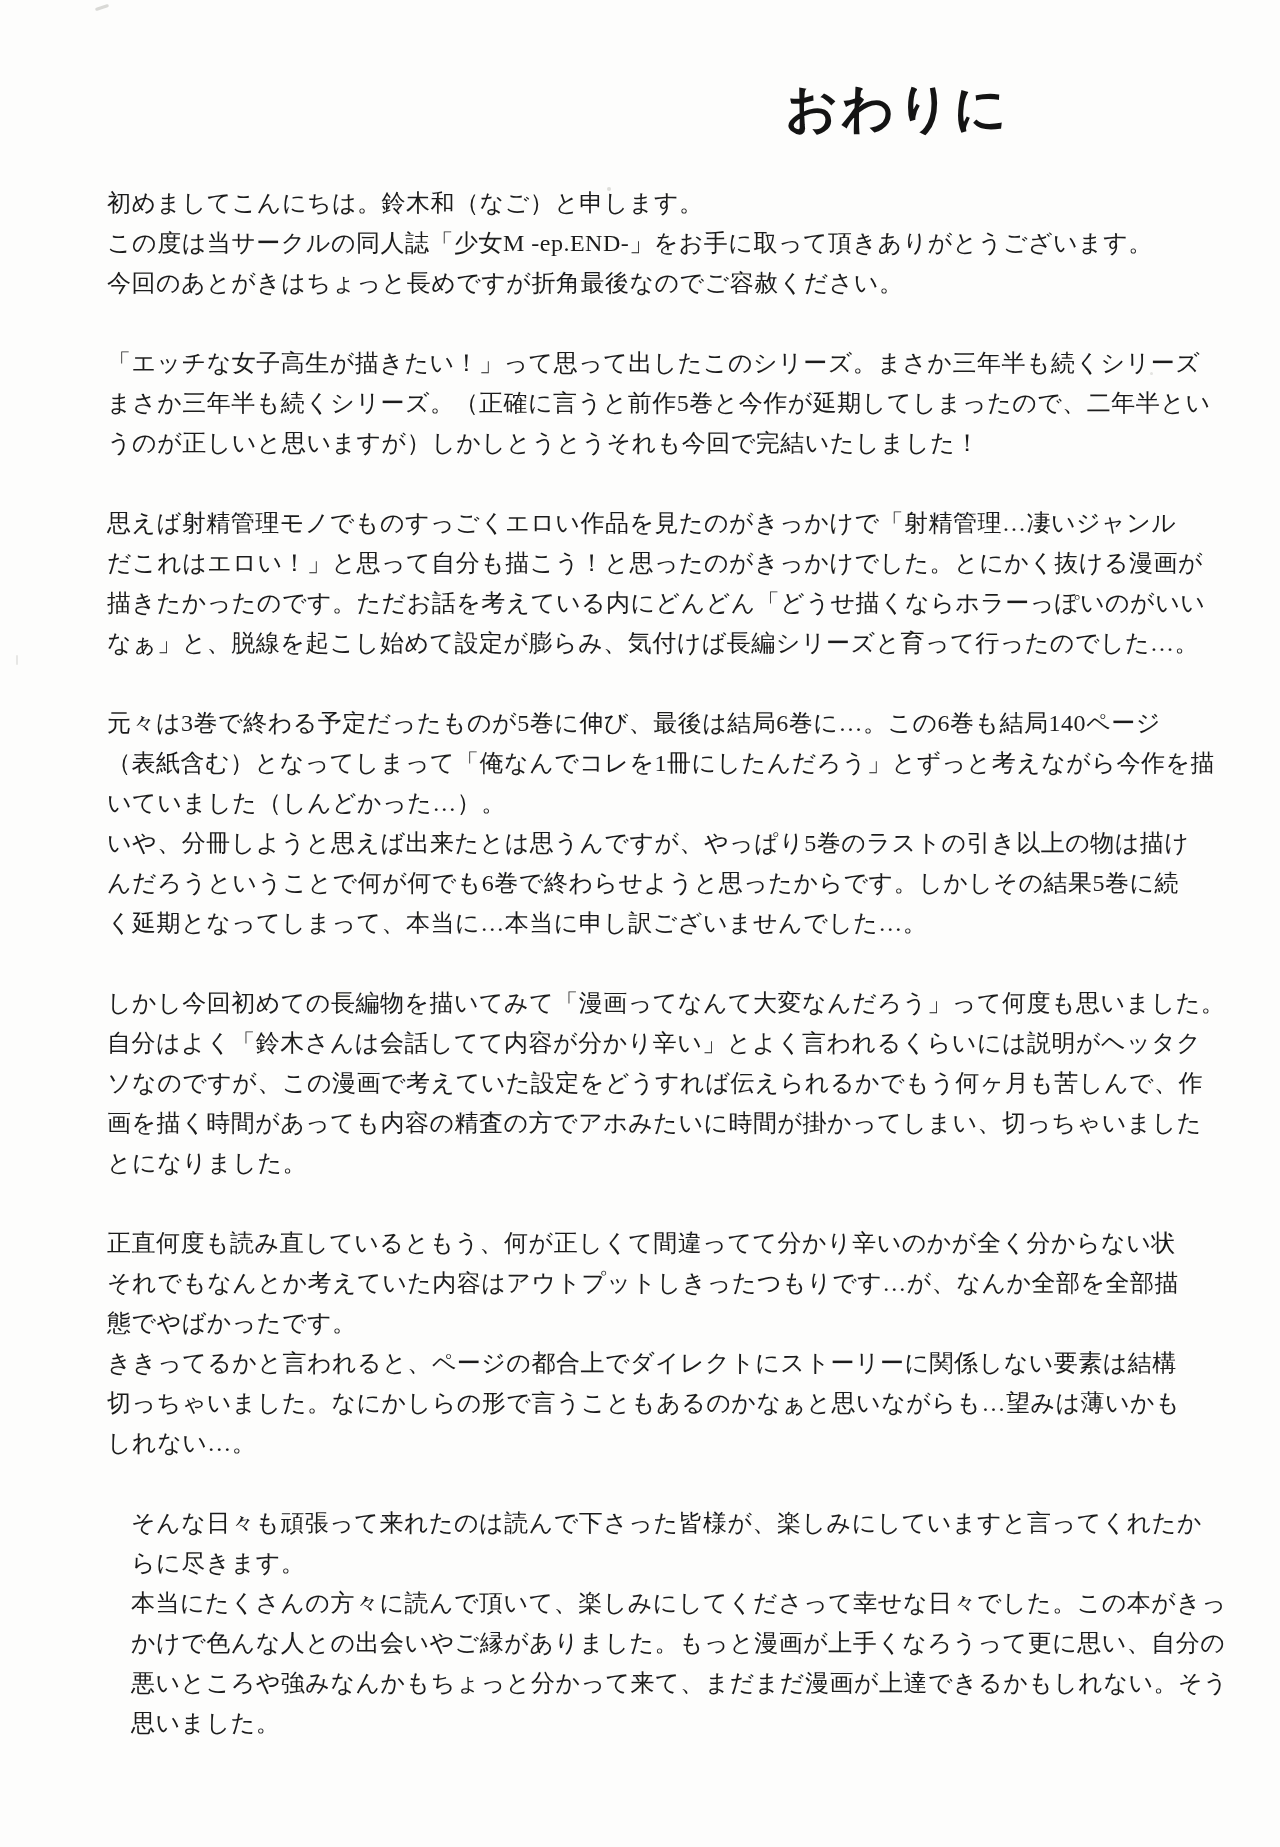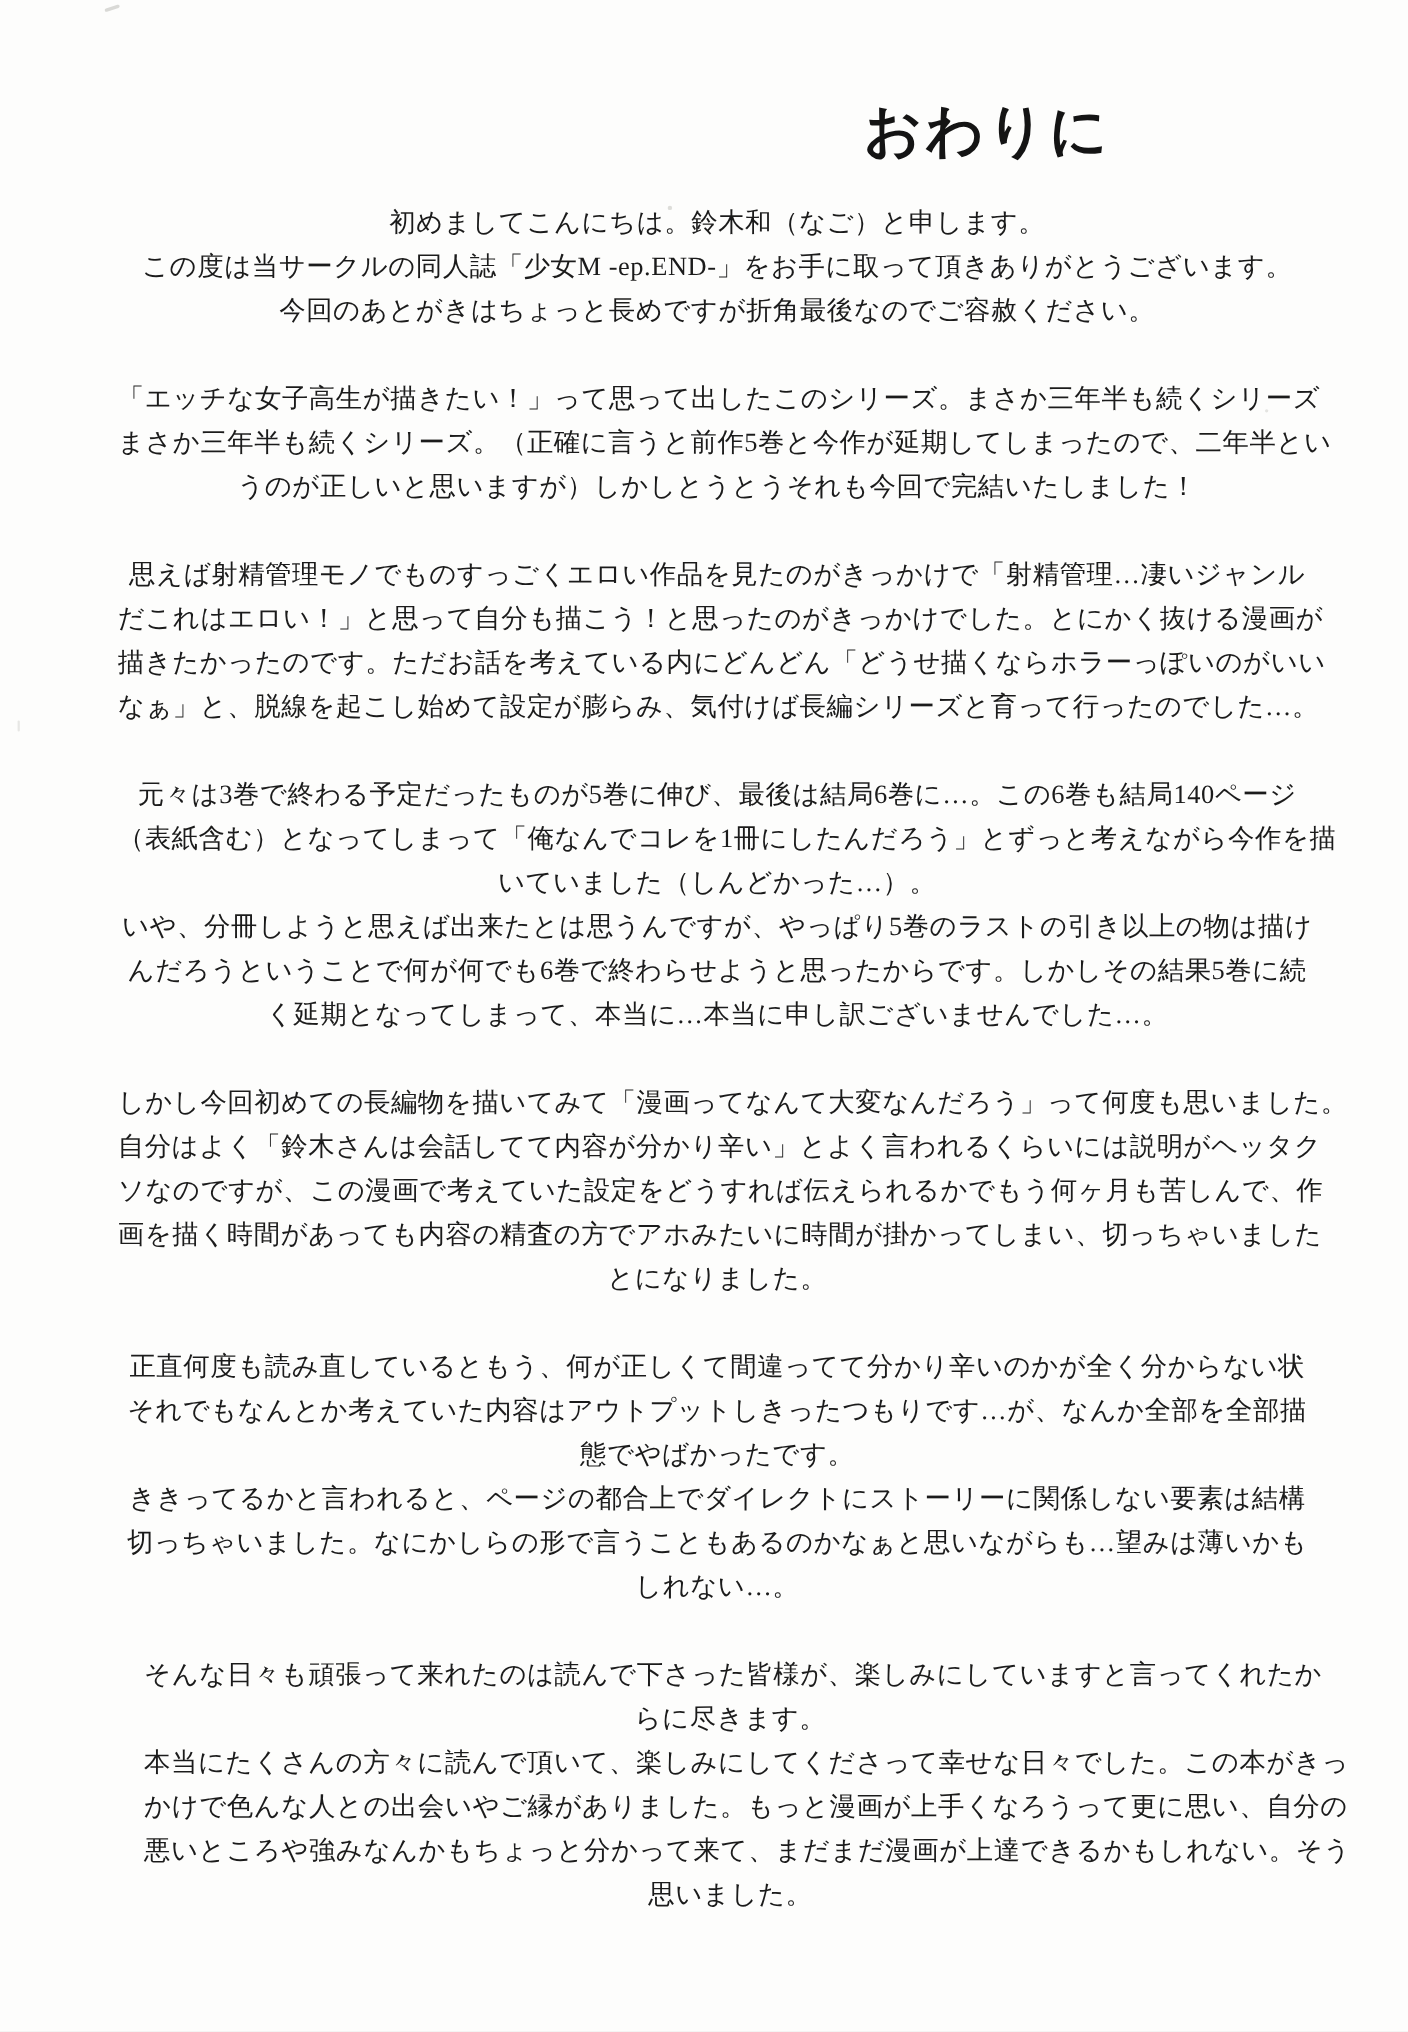--- a/index.html
+++ b/index.html
@@ -11,21 +11,21 @@
     position: relative;
     width: 1280px;
     height: 1847px;
     margin: 0 auto;
     background: #fdfdfc;
     overflow: hidden;
     color: #1b1b1b;
   }
   .title {
     position: absolute;
-    top: 84px;
+    top: 74px;
     right: 270px;
     margin: 0;
     font-family: "Liberation Sans", "DejaVu Sans", sans-serif;
     font-weight: 700;
     font-size: 52px;
     letter-spacing: 3px;
     color: #141414;
   }
   .content {
     position: absolute;
@@ -40,21 +40,20 @@
   .para {
     margin: 0 0 40px 0;
   }
   .para:last-child {
     margin-bottom: 0;
     margin-left: 24px;
   }
   .para .line {
     white-space: nowrap;
     letter-spacing: 0.5px;
-    text-align: center;
   }
   
   .speck {
     position: absolute;
     background: #b5b5b0;
     border-radius: 50%;
   }
   #speck1 { left: 607px; top: 187px; width: 4px; height: 4px; opacity: .45; }
   #speck2 { left: 1150px; top: 372px; width: 3px; height: 3px; opacity: .35; }
   #speck3 { left: 95px; top: 6px; width: 14px; height: 3px; border-radius: 2px; opacity: .5; transform: rotate(-18deg); }

